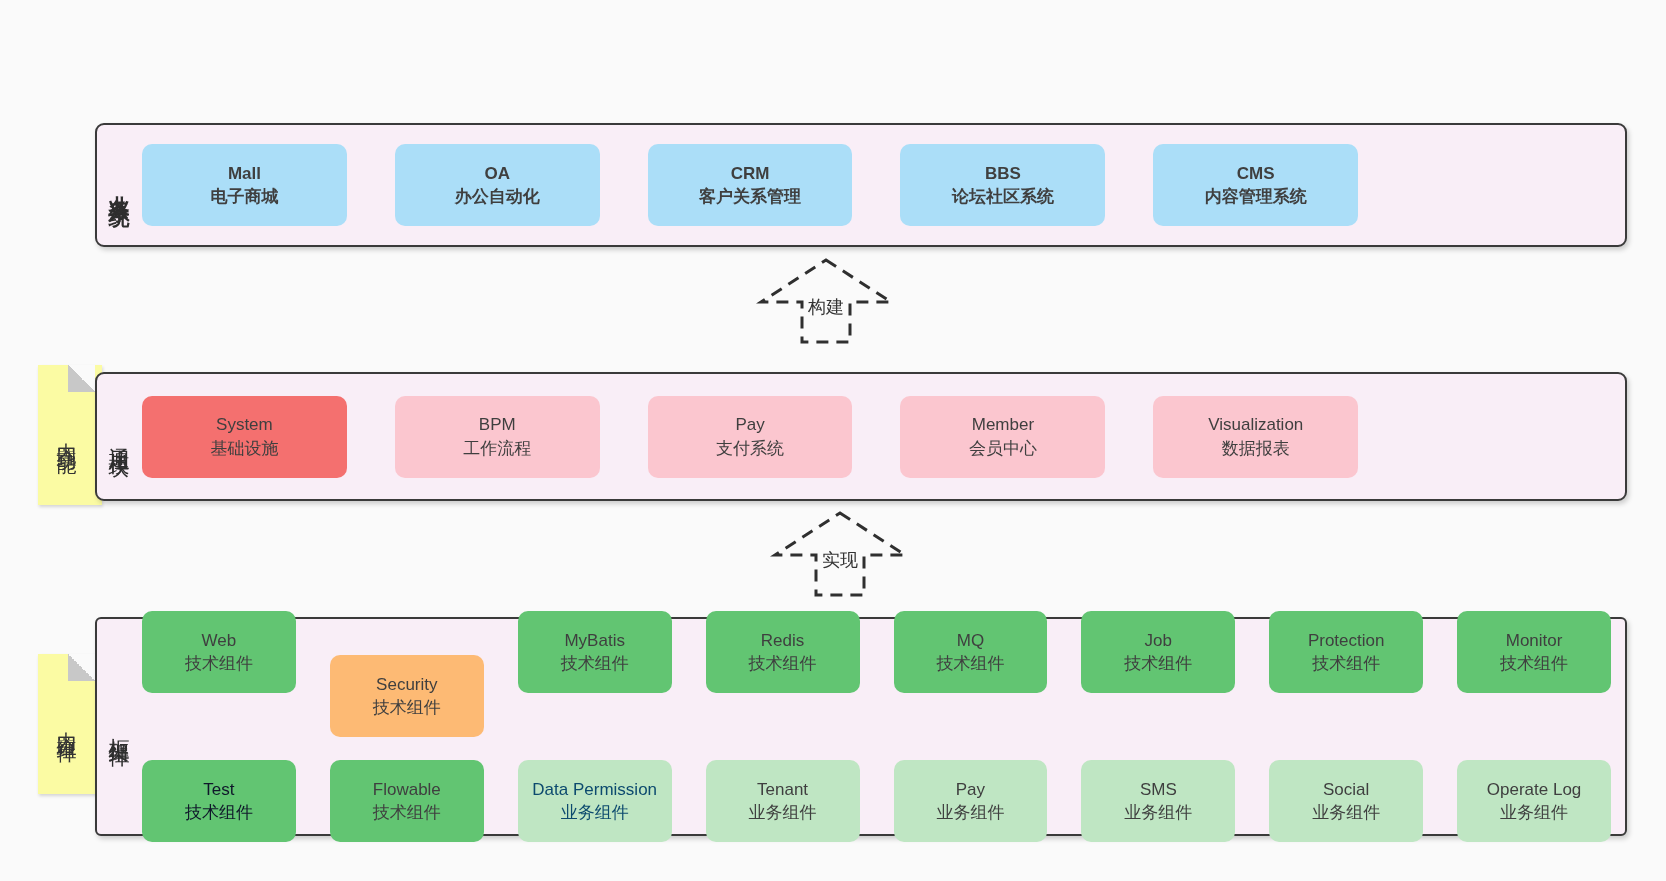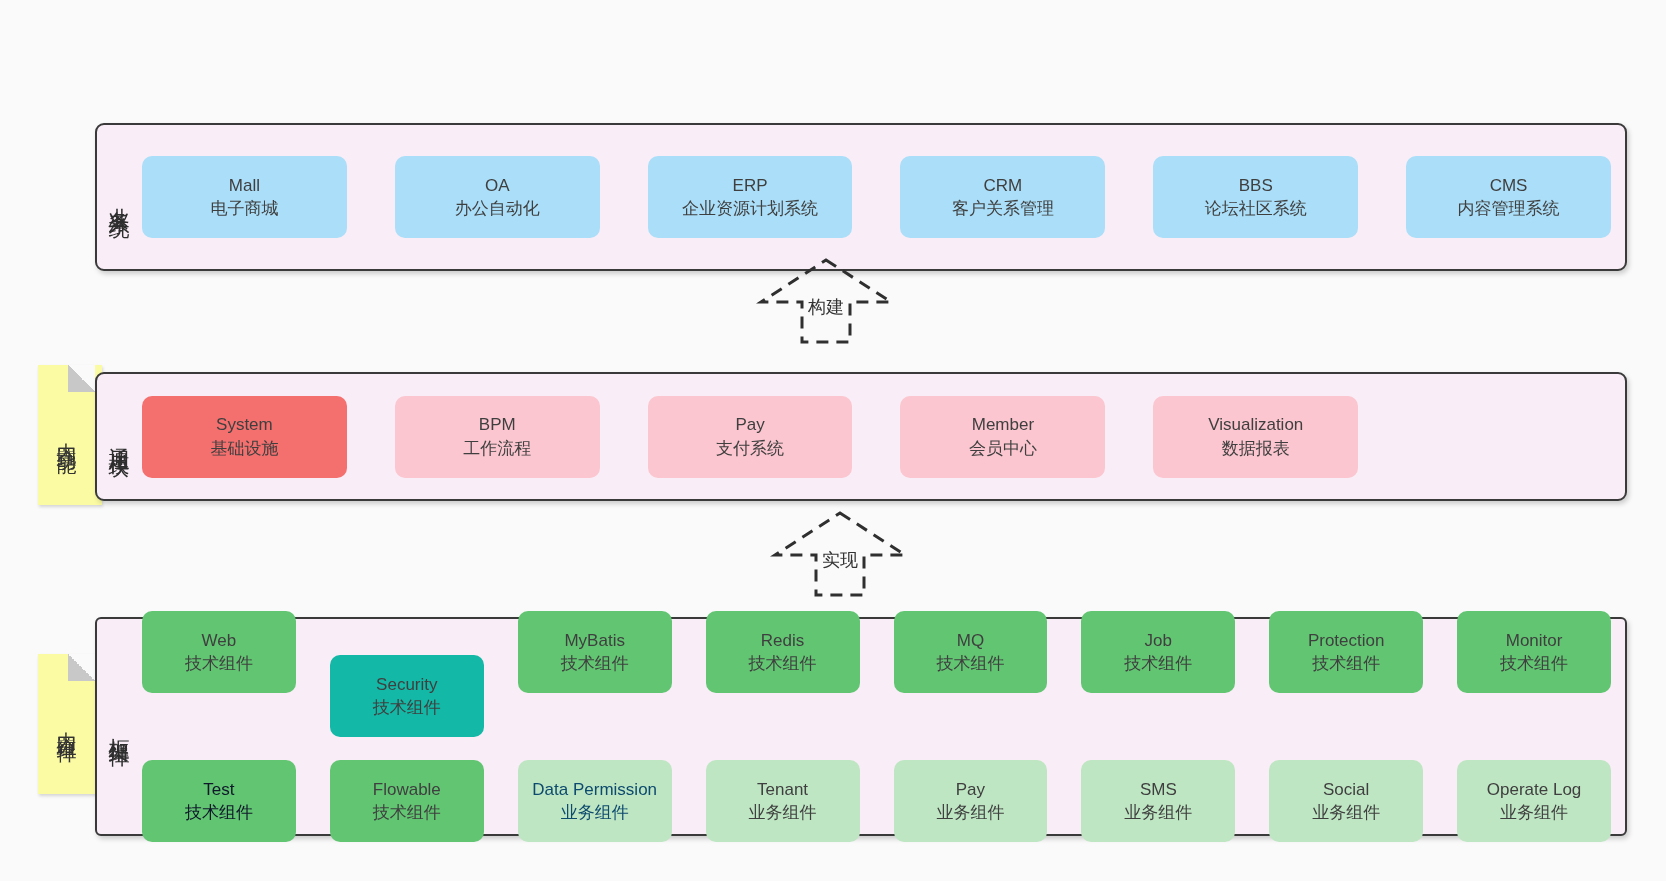--- a/index.html
+++ b/index.html
@@ -57,35 +57,31 @@
 
   <div class="note" style="top: 365px; height: 140px; background: rgb(251, 251, 163);">
     <span class="fold"></span>
     <span class="note-text">内置功能</span>
   </div>
   <div class="note" style="top: 654px; height: 140px; background: rgb(251, 251, 163);">
     <span class="fold"></span>
     <span class="note-text">内置组件</span>
   </div>
 
-  <section class="panel" style="top: 123px; height: 148px; background: rgb(249, 238, 247); border-color: rgb(58, 58, 58);">
+  <section class="panel" style="top: 123px; height: 124px; background: rgb(249, 238, 247); border-color: rgb(58, 58, 58); font-weight: bold;">
     <div class="vlabel">业务系统</div>
     <div class="rows">
         <div class="row cols-6">
           <div class="box" style="background: rgb(171, 222, 248); color: rgb(63, 63, 63);">
             <div>Mall</div>
             <div>电子商城</div>
           </div>
           <div class="box" style="background: rgb(171, 222, 248); color: rgb(63, 63, 63);">
             <div>OA</div>
             <div>办公自动化</div>
-          </div>
-          <div class="box" style="background: rgb(171, 222, 248); color: rgb(63, 63, 63);">
-            <div>ERP</div>
-            <div>企业资源计划系统</div>
           </div>
           <div class="box" style="background: rgb(171, 222, 248); color: rgb(63, 63, 63);">
             <div>CRM</div>
             <div>客户关系管理</div>
           </div>
           <div class="box" style="background: rgb(171, 222, 248); color: rgb(63, 63, 63);">
             <div>BBS</div>
             <div>论坛社区系统</div>
           </div>
           <div class="box" style="background: rgb(171, 222, 248); color: rgb(63, 63, 63);">
@@ -139,21 +135,21 @@
   </div>
 
   <section class="panel" style="top: 617px; height: 219px; background: rgb(249, 238, 247); border-color: rgb(58, 58, 58); border-radius: 6px;">
     <div class="vlabel">框架组件</div>
     <div class="rows">
         <div class="row cols-8">
           <div class="box" style="background: rgb(98, 197, 114); color: rgb(63, 63, 63);">
             <div>Web</div>
             <div>技术组件</div>
           </div>
-          <div class="box" style="background: #14b8a6; color: rgb(63, 63, 63); margin-top: 44px;">
+          <div class="box" style="background: #fdba74; color: rgb(63, 63, 63); margin-top: 44px;">
             <div>Security</div>
             <div>技术组件</div>
           </div>
           <div class="box" style="background: rgb(98, 197, 114); color: rgb(63, 63, 63);">
             <div>MyBatis</div>
             <div>技术组件</div>
           </div>
           <div class="box" style="background: rgb(98, 197, 114); color: rgb(63, 63, 63);">
             <div>Redis</div>
             <div>技术组件</div>

